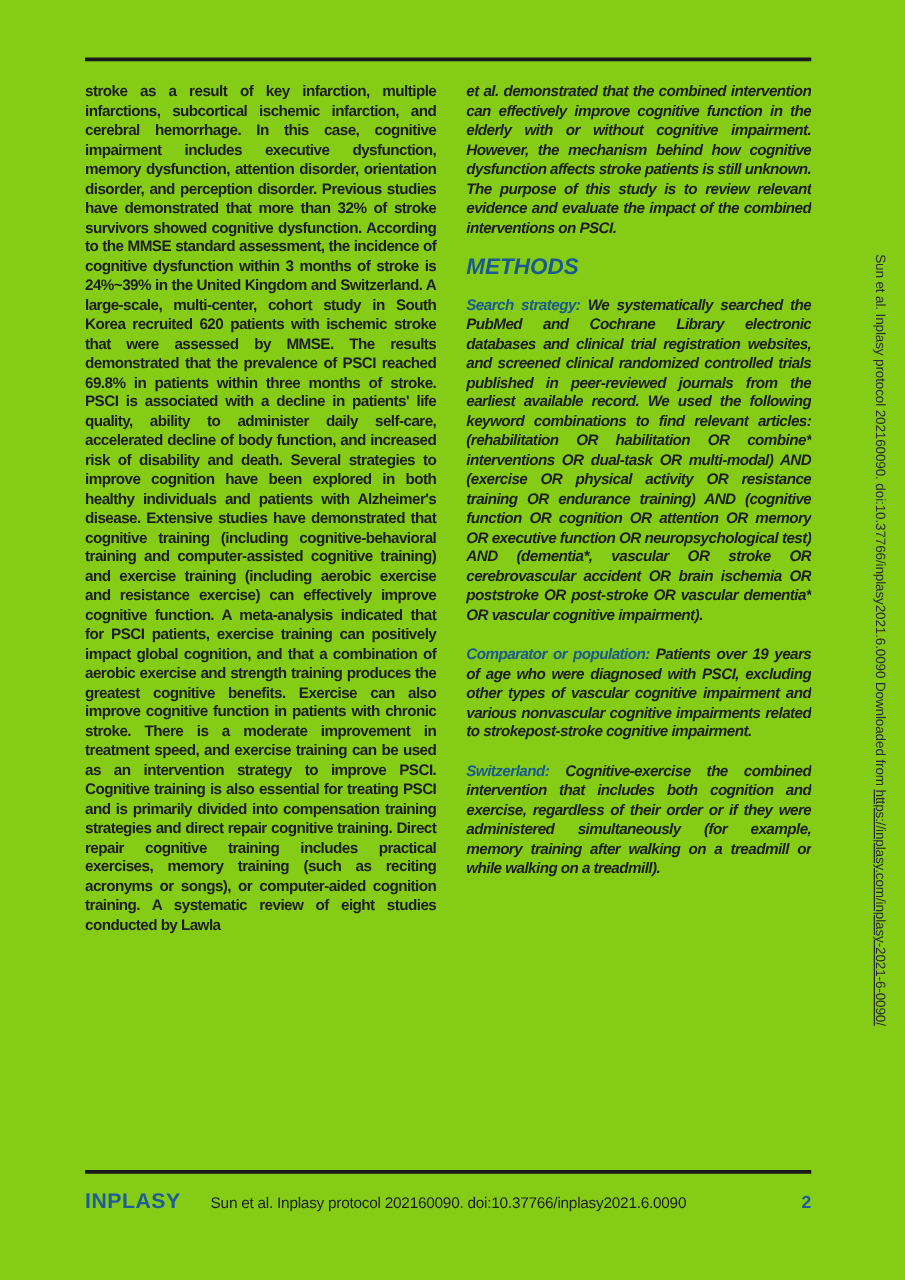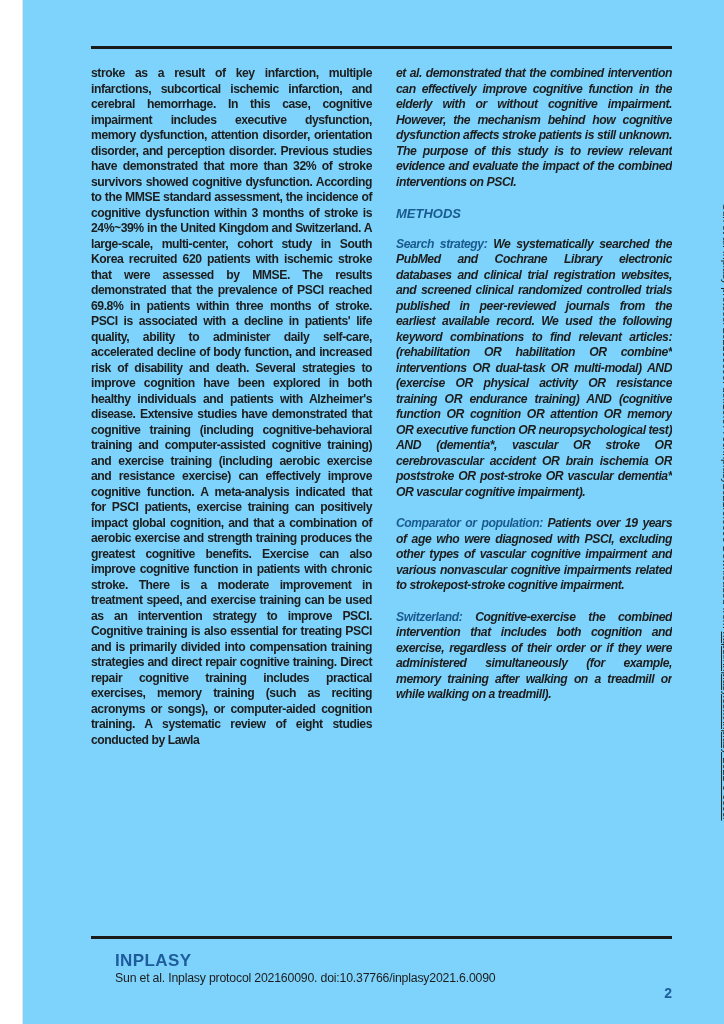--- a/index.html
+++ b/index.html
@@ -1,40 +1,40 @@
 <!DOCTYPE html>
 <html style="--heading_blue: #1a5a8f; --logo_blue: #1e5c9c; --rule_color: #1a1a1a; --text_color: #1d1d1d;"><head>
 <meta charset="utf-8">
 <style>
   * { margin:0; padding:0; box-sizing:border-box; }
   html, body { width:724px; height:1024px; overflow:hidden; }
   body { background:#ffffff; position:relative; font-family:"Liberation Sans", sans-serif; }
 
-  .page { position:absolute; inset:0; background:#7dd3fc; outline:1px solid #e3e3e3;margin-left:23px; }
+  .page { position:absolute; inset:0; background:#84cc16; outline:1px solid #e3e3e3; }
 
   .rule { position:absolute; left:68px; width:581px; height:3px; background:var(--rule_color, #1a1a1a); }
   .rule.top { top:46px; }
   .rule.bottom { top:936px; }
 
   .columns { position:absolute; left:68px; top:66px; width:581px; height:868px; display:flex; gap:24px; overflow:hidden; }
   .col { text-align:justify; font-weight:bold; font-size:12.2px; line-height:15.5px; letter-spacing:-0.45px; color:var(--text_color, #1d1d1d); }
   .col.left  { width:281px; }
   .col.right { width:276px;font-style:italic; }
   .col p { margin:0 0 16px 0; }
 
-  .methods-heading { color:var(--heading_blue, #1a5a8f); font-size:13px; line-height:15.5px; margin:0 0 15px 0; letter-spacing:0; font-weight:bold; }
+  .methods-heading { color:var(--heading_blue, #1a5a8f); font-size:18px; line-height:15.5px; margin:0 0 15px 0; letter-spacing:0; font-weight:bold; }
   .sec-label { color:var(--heading_blue, #1a5a8f); }
 
   .side-note { position:absolute; top:512px; left:704px; width:750px;
                transform:translate(-50%,-50%) rotate(90deg);
                text-align:center; white-space:nowrap;
                font-size:10.8px; letter-spacing:-0.1px; color:#2a2a2a; font-weight:normal; }
   .side-note .url { text-decoration:underline; }
 
-  .footer { position:absolute; left:68px; top:951px; width:581px; display:flex; align-items:baseline;flex-direction:column; }
+  .footer { position:absolute; left:68px; top:951px; width:581px; display:flex; align-items:baseline; }
   .footer .logo { color:var(--logo_blue, #1e5c9c); font-weight:bold; font-size:17px; letter-spacing:0.4px; }
   .footer .citation { font-size:12.3px; color:#1d1d1d; margin-left:24px; letter-spacing:-0.2px; }
   .footer .pageno { margin-left:auto; color:var(--logo_blue, #1e5c9c); font-weight:bold; font-size:14px; }
 </style>
 </head>
 <body>
 
 <div class="page">
 
   <div class="rule top"></div>

